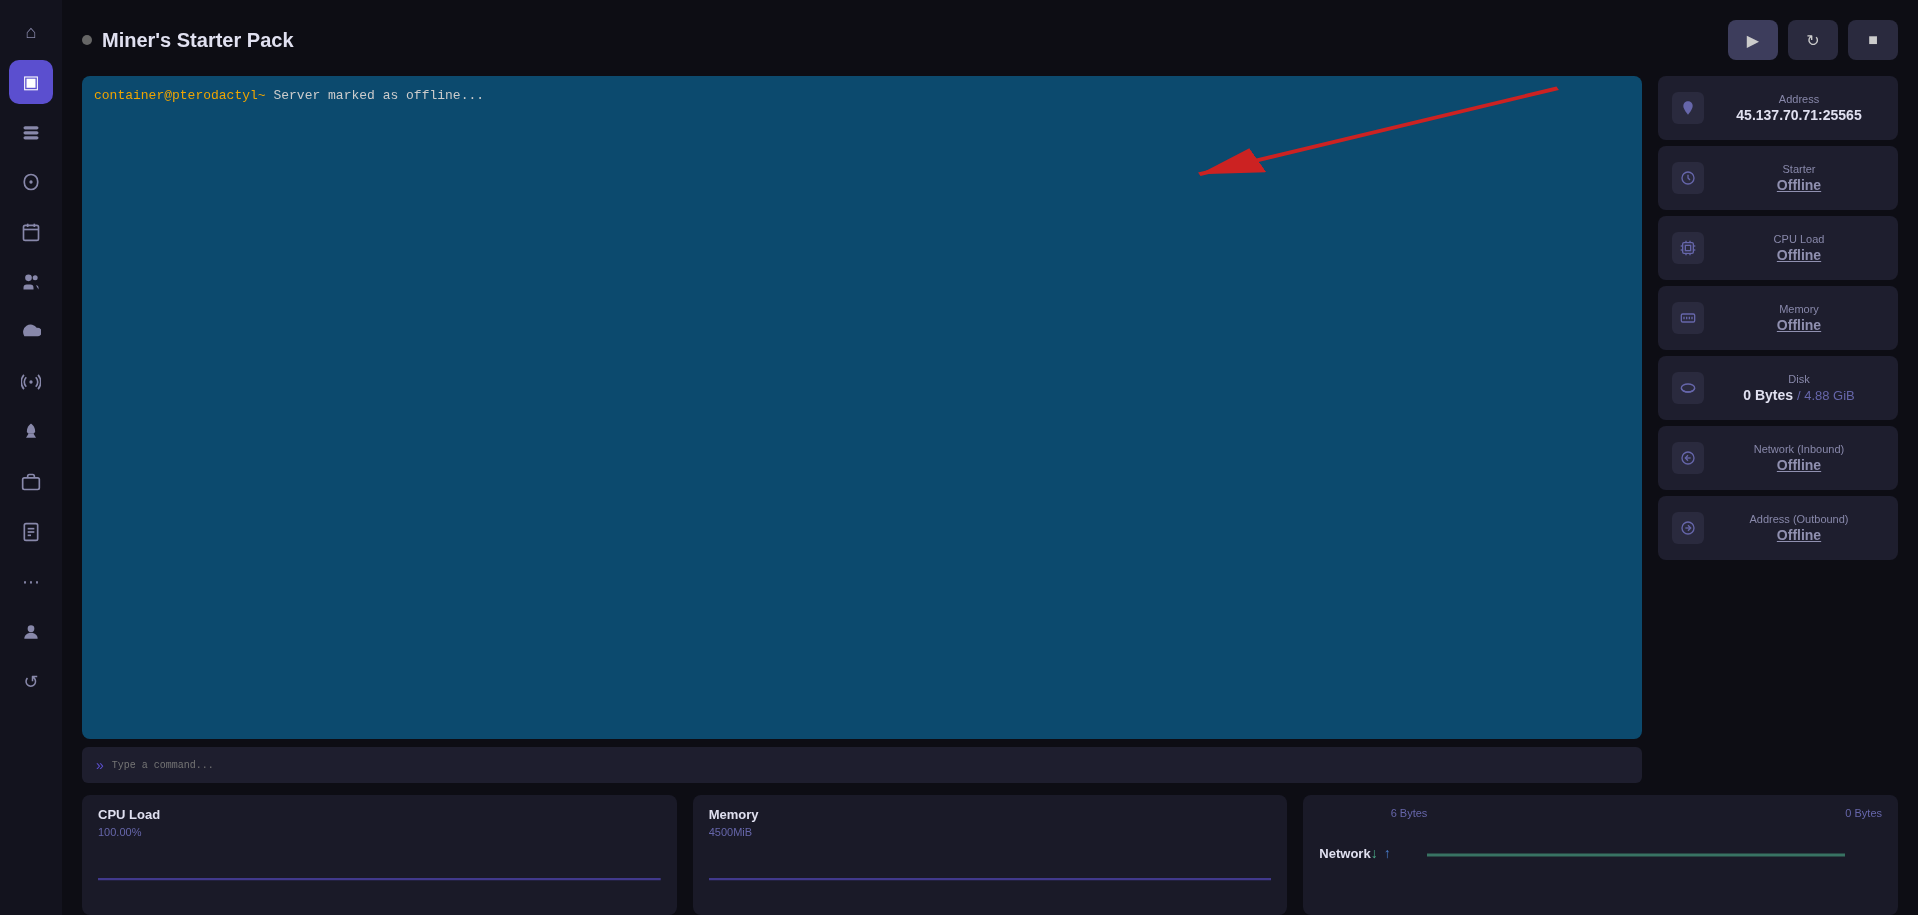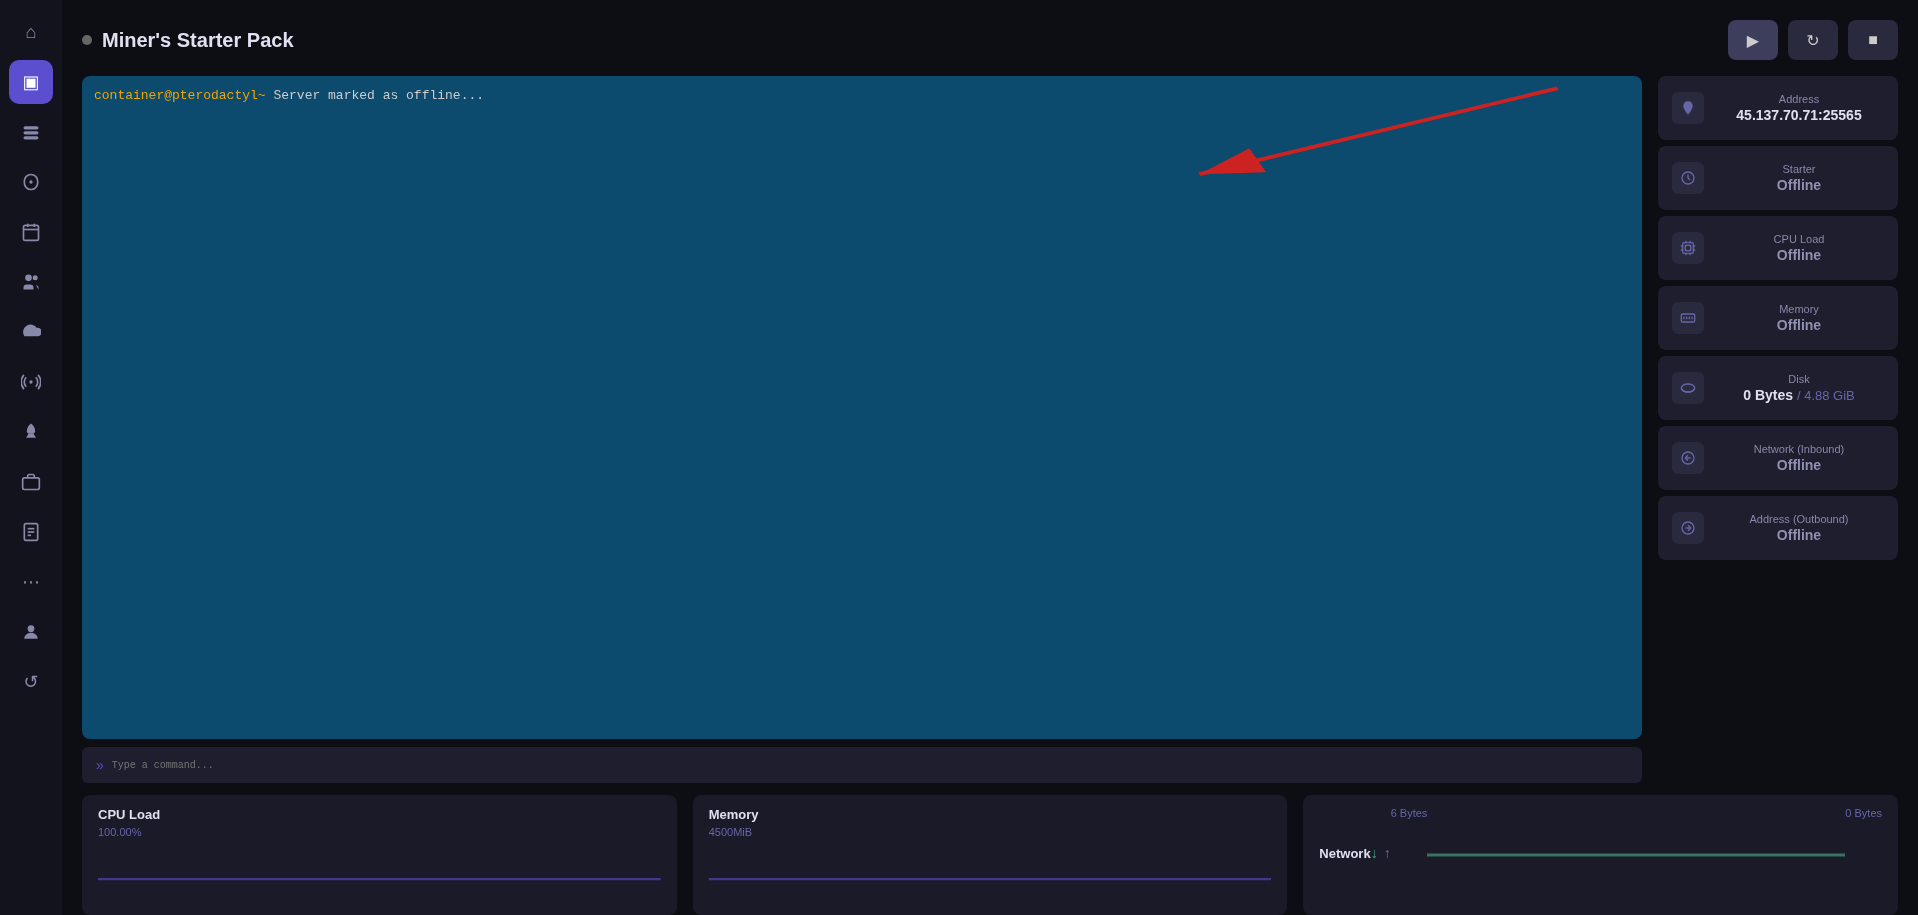--- a/index.html
+++ b/index.html
@@ -186,20 +186,21 @@
       color: #8888aa;
       margin-bottom: 2px;
     }
     .stat-value {
       font-size: 14px;
       font-weight: 600;
       color: #e0e0f0;
     }
     .stat-value.offline {
       color: #9090b0;
+      text-decoration: underline;
     }
     .stat-value .sub {
       font-size: 13px;
       color: #6666aa;
       font-weight: 400;
     }
 
     
     .charts-section {
       display: flex;

